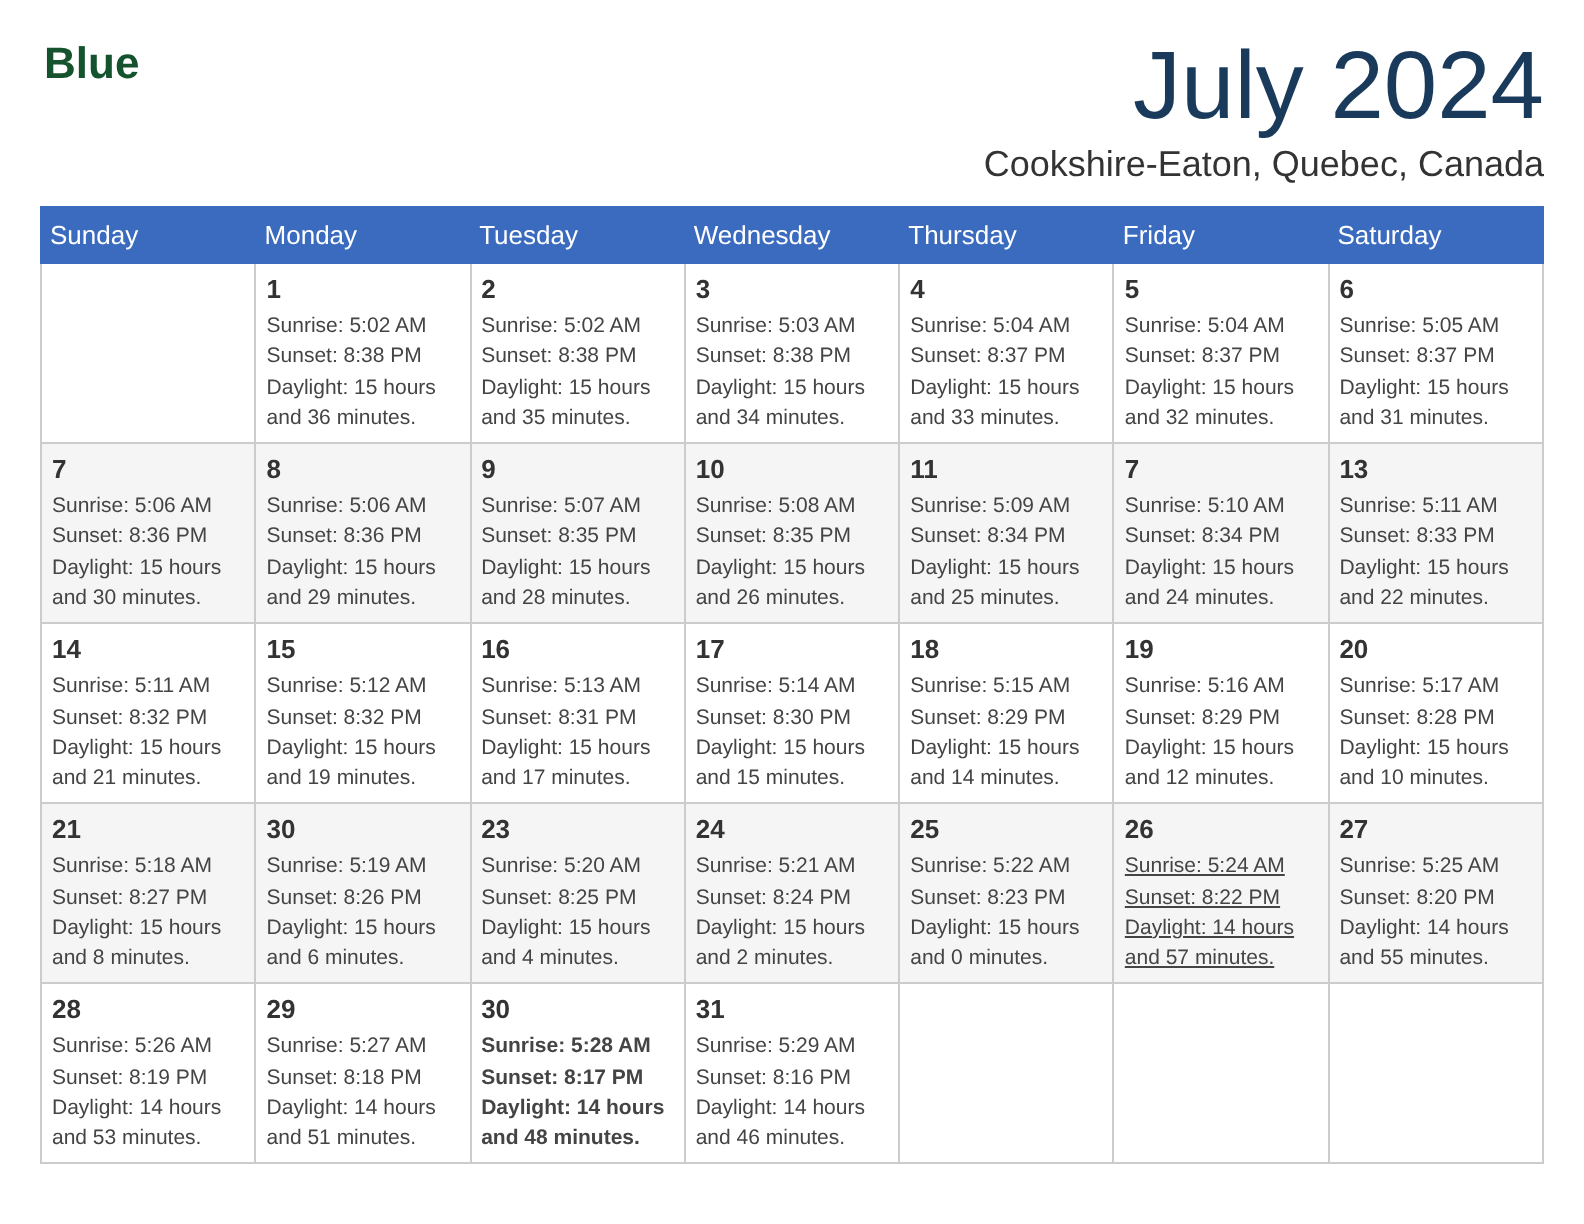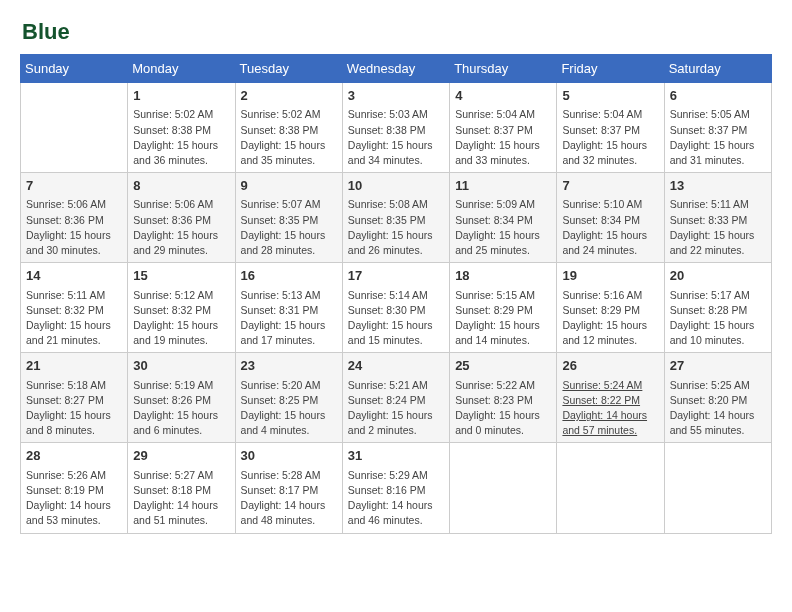--- a/index.html
+++ b/index.html
@@ -78,20 +78,24 @@
     .empty-cell {
       background: #fff !important;
     }
   </style>
 </head>
 <body>
 
 <div class="header-section">
   <div class="logo">
     <div style="font-size:22px; font-weight:bold; color:#14532d; line-height:1.1; margin-left:2px;">Blue</div>
+  </div>
+  <div class="title-section">
+    <div class="month-title">July 2024</div>
+    <div class="location-title">Cookshire-Eaton, Quebec, Canada</div>
   </div>
 </div>
 
 <table>
   <thead>
     <tr>
     <th>Sunday</th>
         <th>Monday</th>
         <th>Tuesday</th>
         <th>Wednesday</th>
@@ -309,21 +313,21 @@
         </td>
         <td>
           <span class="day-number">29</span>
           <div class="day-info" style="white-space: pre-wrap;">Sunrise: 5:27 AM
 Sunset: 8:18 PM
 Daylight: 14 hours
 and 51 minutes.</div>
         </td>
         <td>
           <span class="day-number">30</span>
-          <div class="day-info" style="white-space: pre-wrap;">Sunrise: 5:28 AM
+          <div class="day-info" style="white-space: pre-wrap; font-weight: bold;">Sunrise: 5:28 AM
 Sunset: 8:17 PM
 Daylight: 14 hours
 and 48 minutes.</div>
         </td>
         <td>
           <span class="day-number">31</span>
           <div class="day-info" style="white-space: pre-wrap;">Sunrise: 5:29 AM
 Sunset: 8:16 PM
 Daylight: 14 hours
 and 46 minutes.</div>

